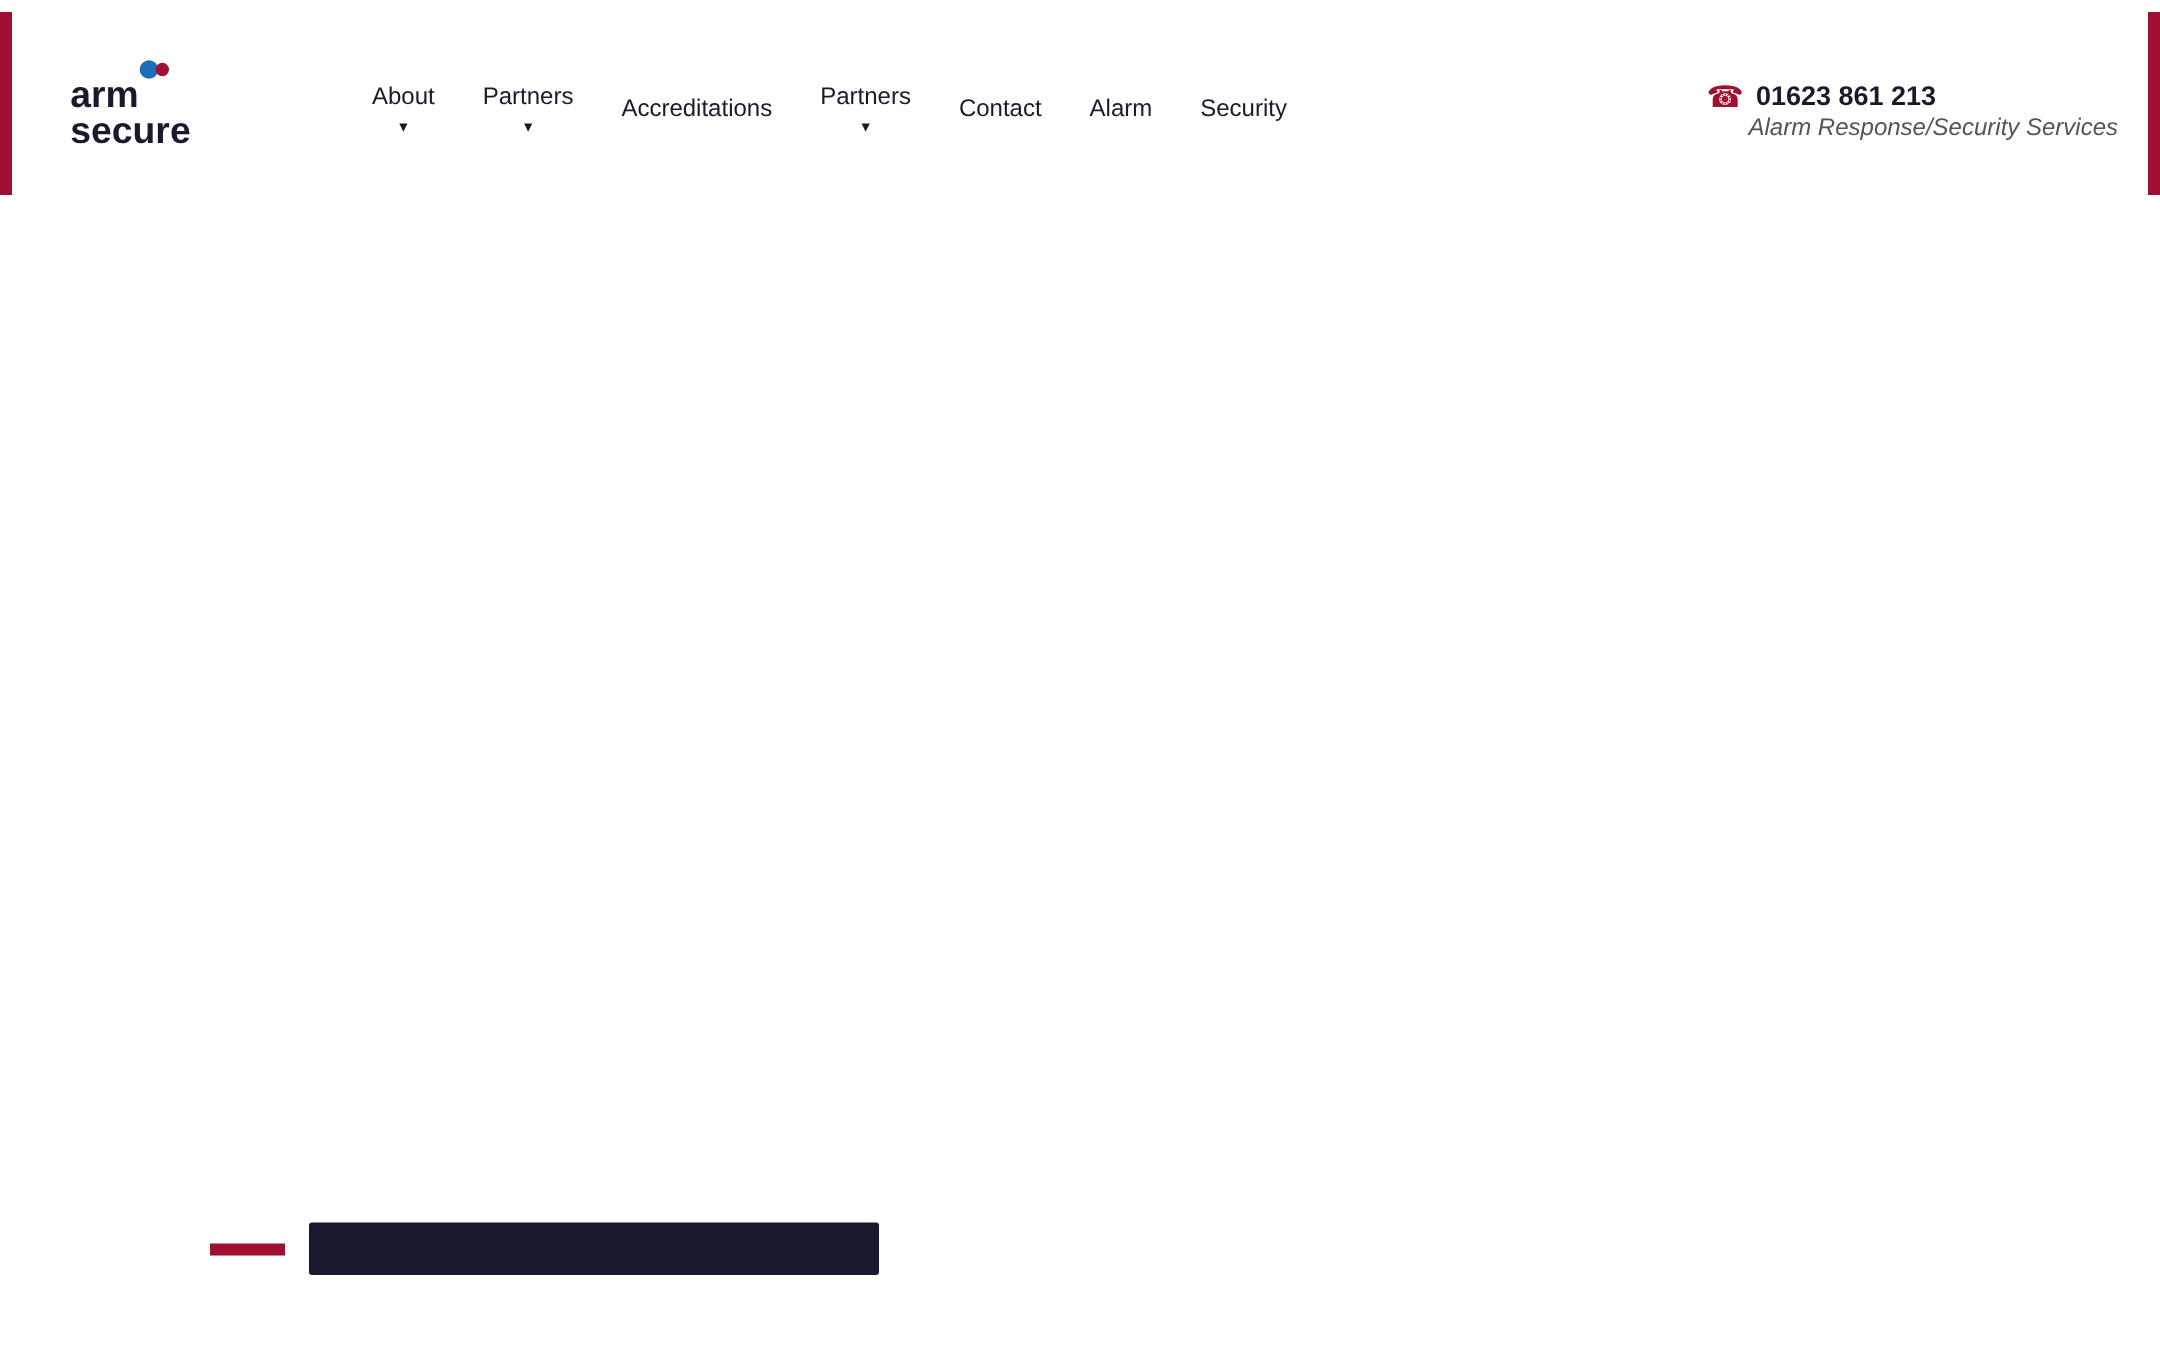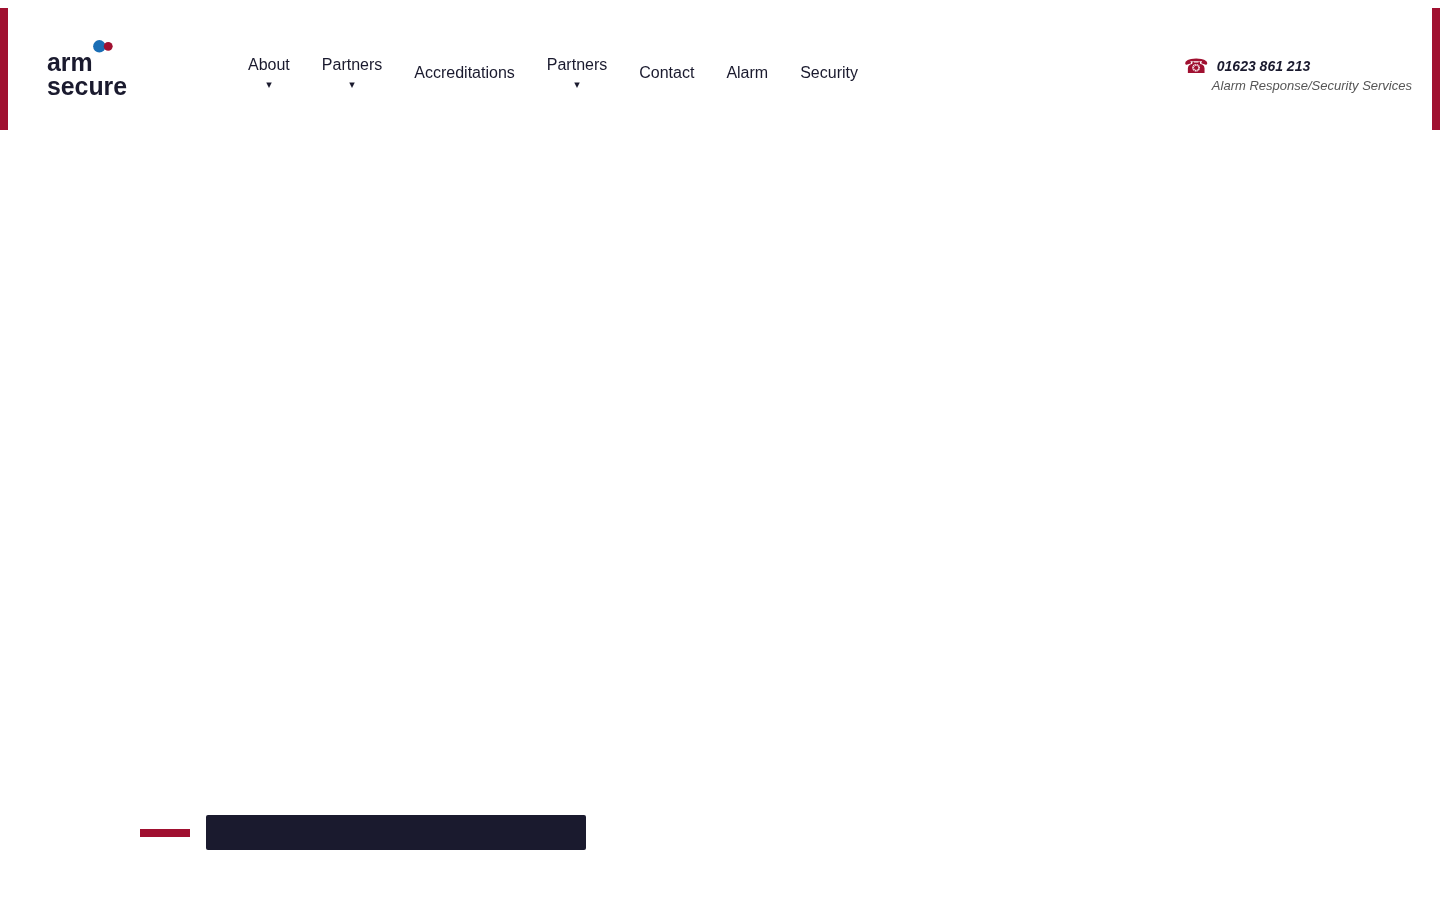--- a/index.html
+++ b/index.html
@@ -94,28 +94,27 @@
       align-items: center;
       gap: 8px;
     }
 
     .phone-icon {
       color: #a01030;
       font-size: 20px;
     }
 
     .phone-number {
-      font-size: 14px;
+      font-size: 18px;
       font-weight: bold;
-      font-style: italic;
       color: #1a1a2e;
     }
 
     .phone-subtitle {
-      font-size: 13px;
+      font-size: 16px;
       color: #555;
       font-style: italic;
       padding-left: 28px;
     }
 
     
     .right-bar {
       width: 8px;
       height: 130px;
       background: #a01030;

